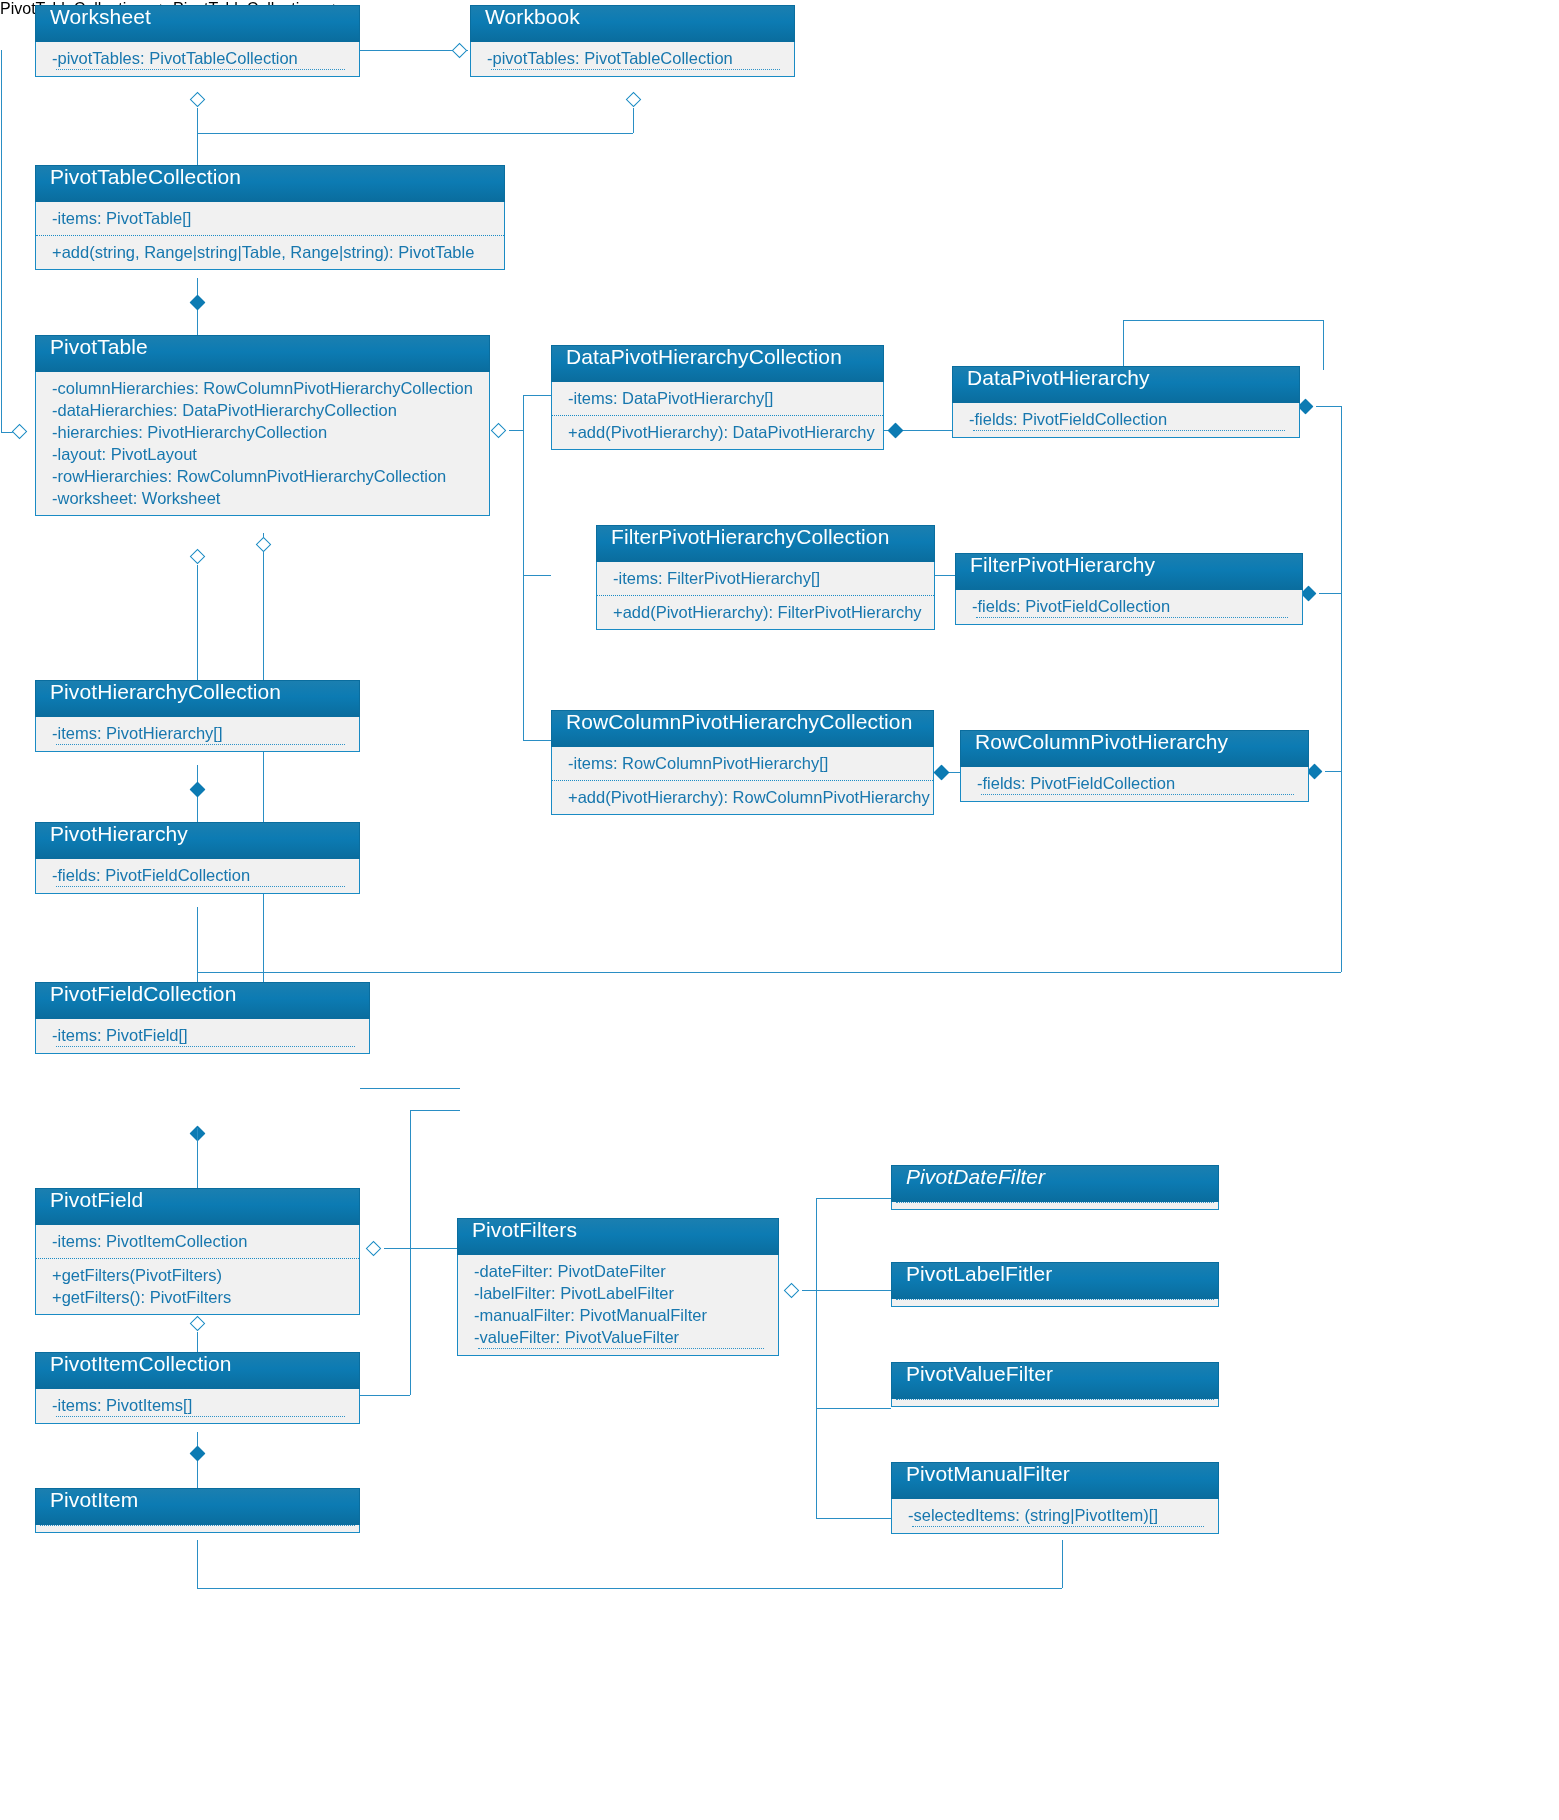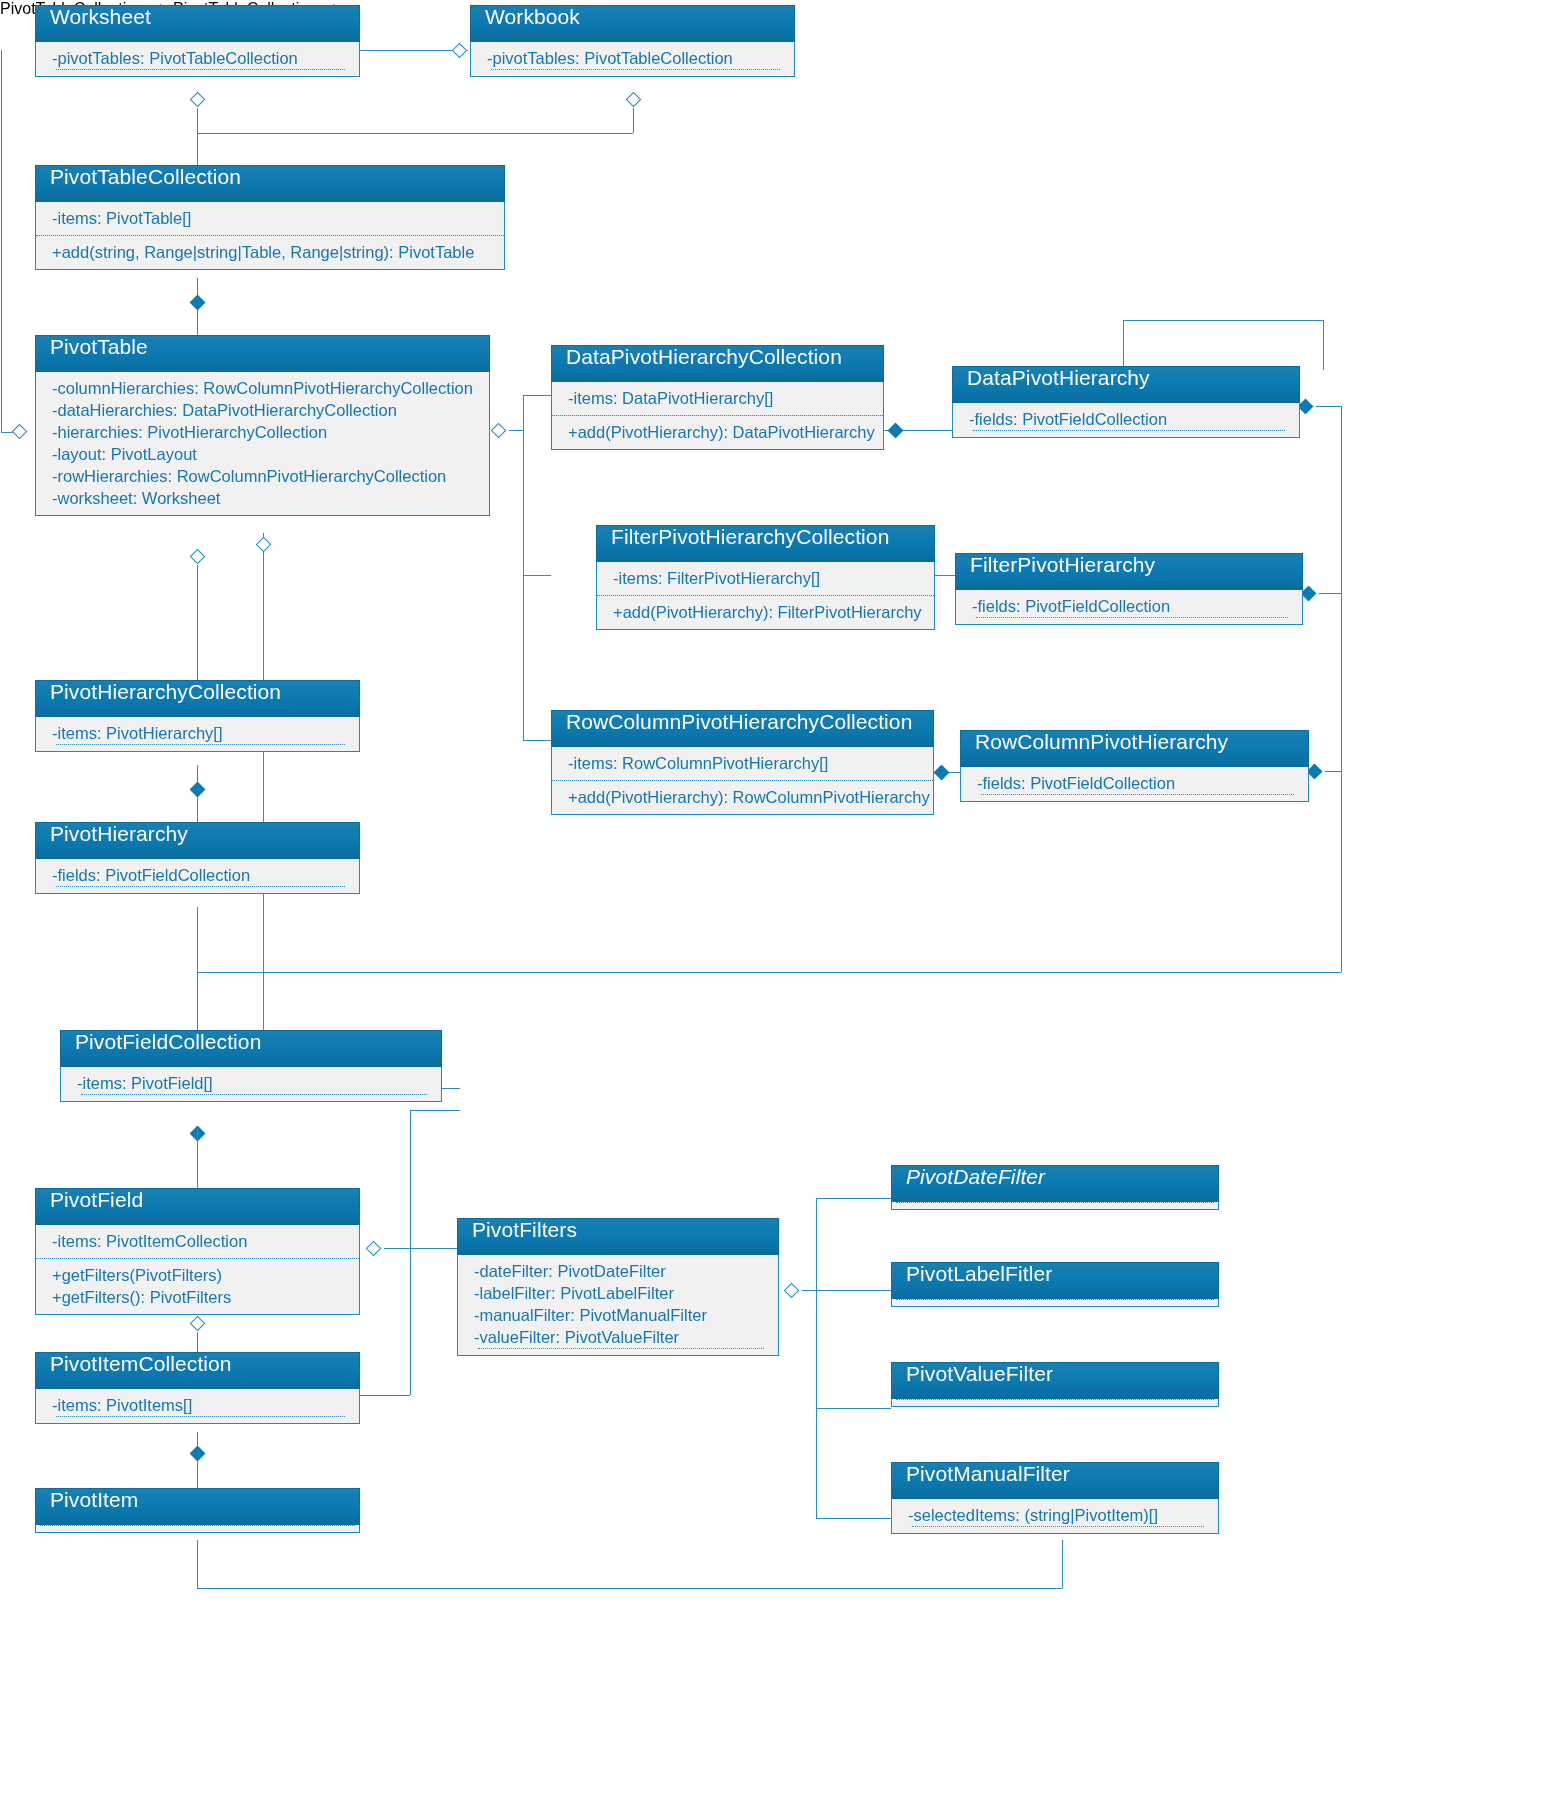--- a/index.html
+++ b/index.html
@@ -351,21 +351,21 @@
     <div class="hdr">PivotHierarchy</div>
     <div class="body">
       <div class="seg">
           <div class="mem">-fields: PivotFieldCollection</div>
           <div class="under"></div>
         </div>
     </div>
   </div>
 
   
-  <div class="uml" style="left:35px;top:1030px;width:382px;margin-left:25px;">
+  <div class="uml" style="left:35px;top:982px;width:335px;">
     <div class="hdr">PivotFieldCollection</div>
     <div class="body">
       <div class="seg">
           <div class="mem">-items: PivotField[]</div>
           <div class="under"></div>
         </div>
     </div>
   </div>
 
   

